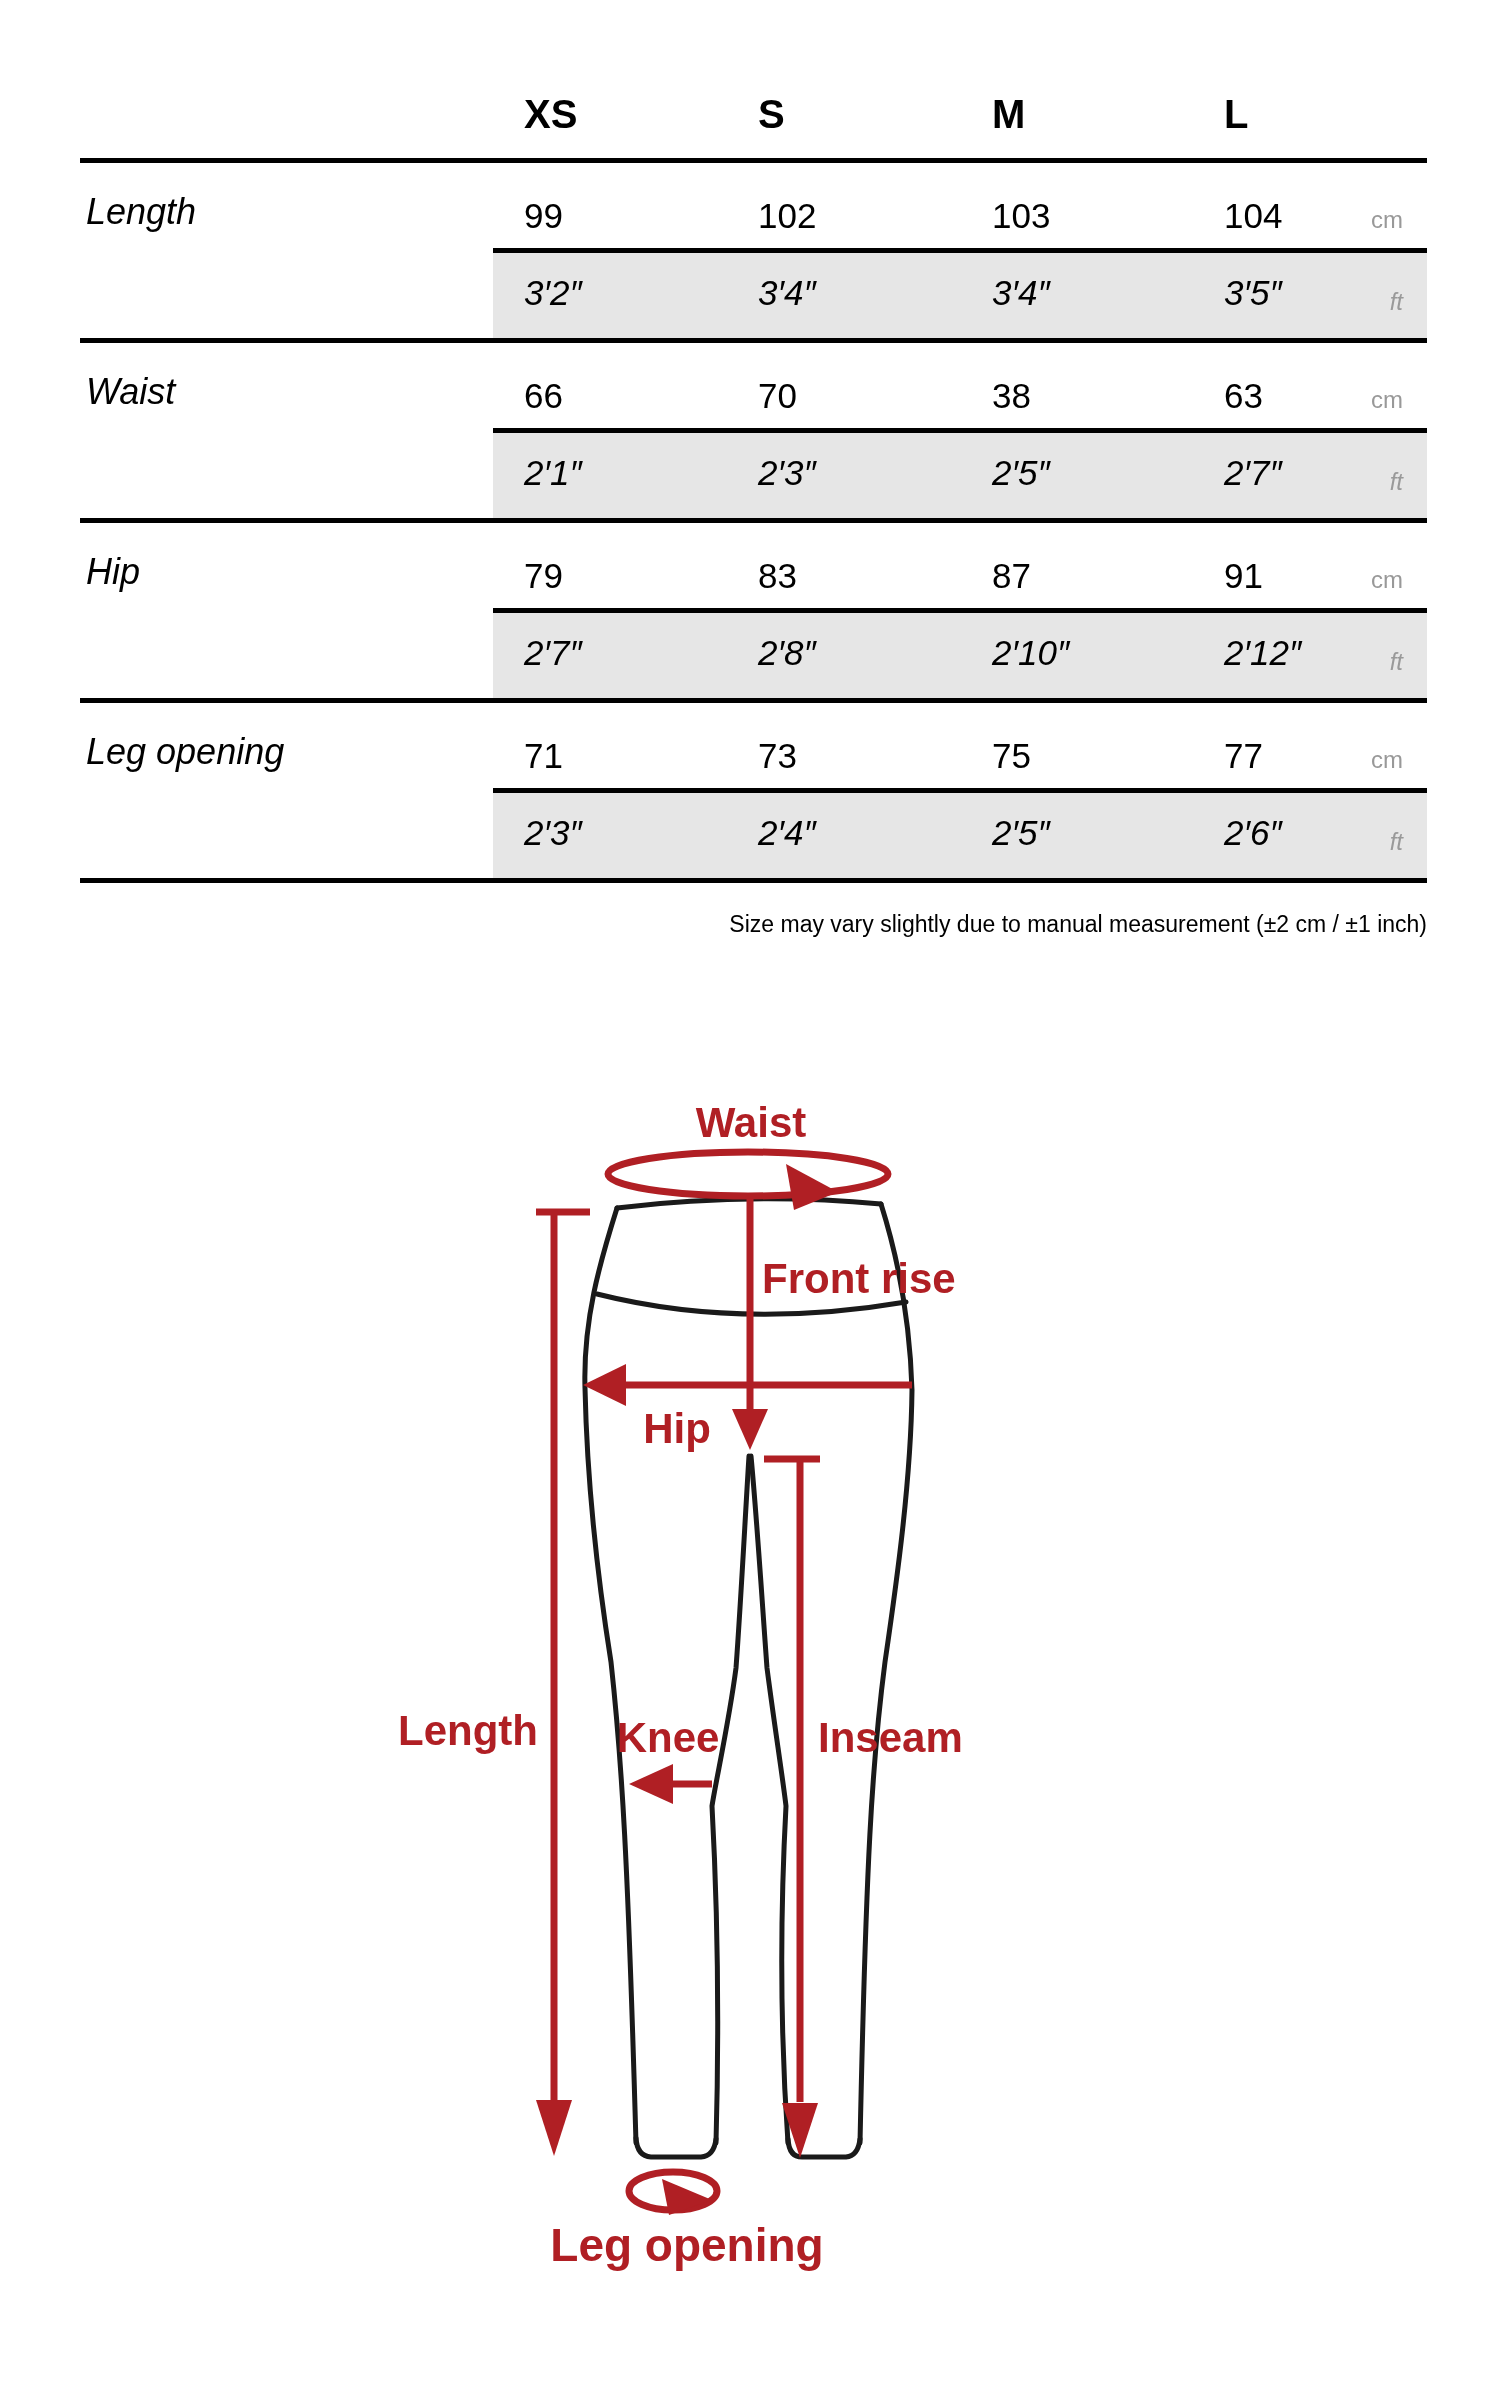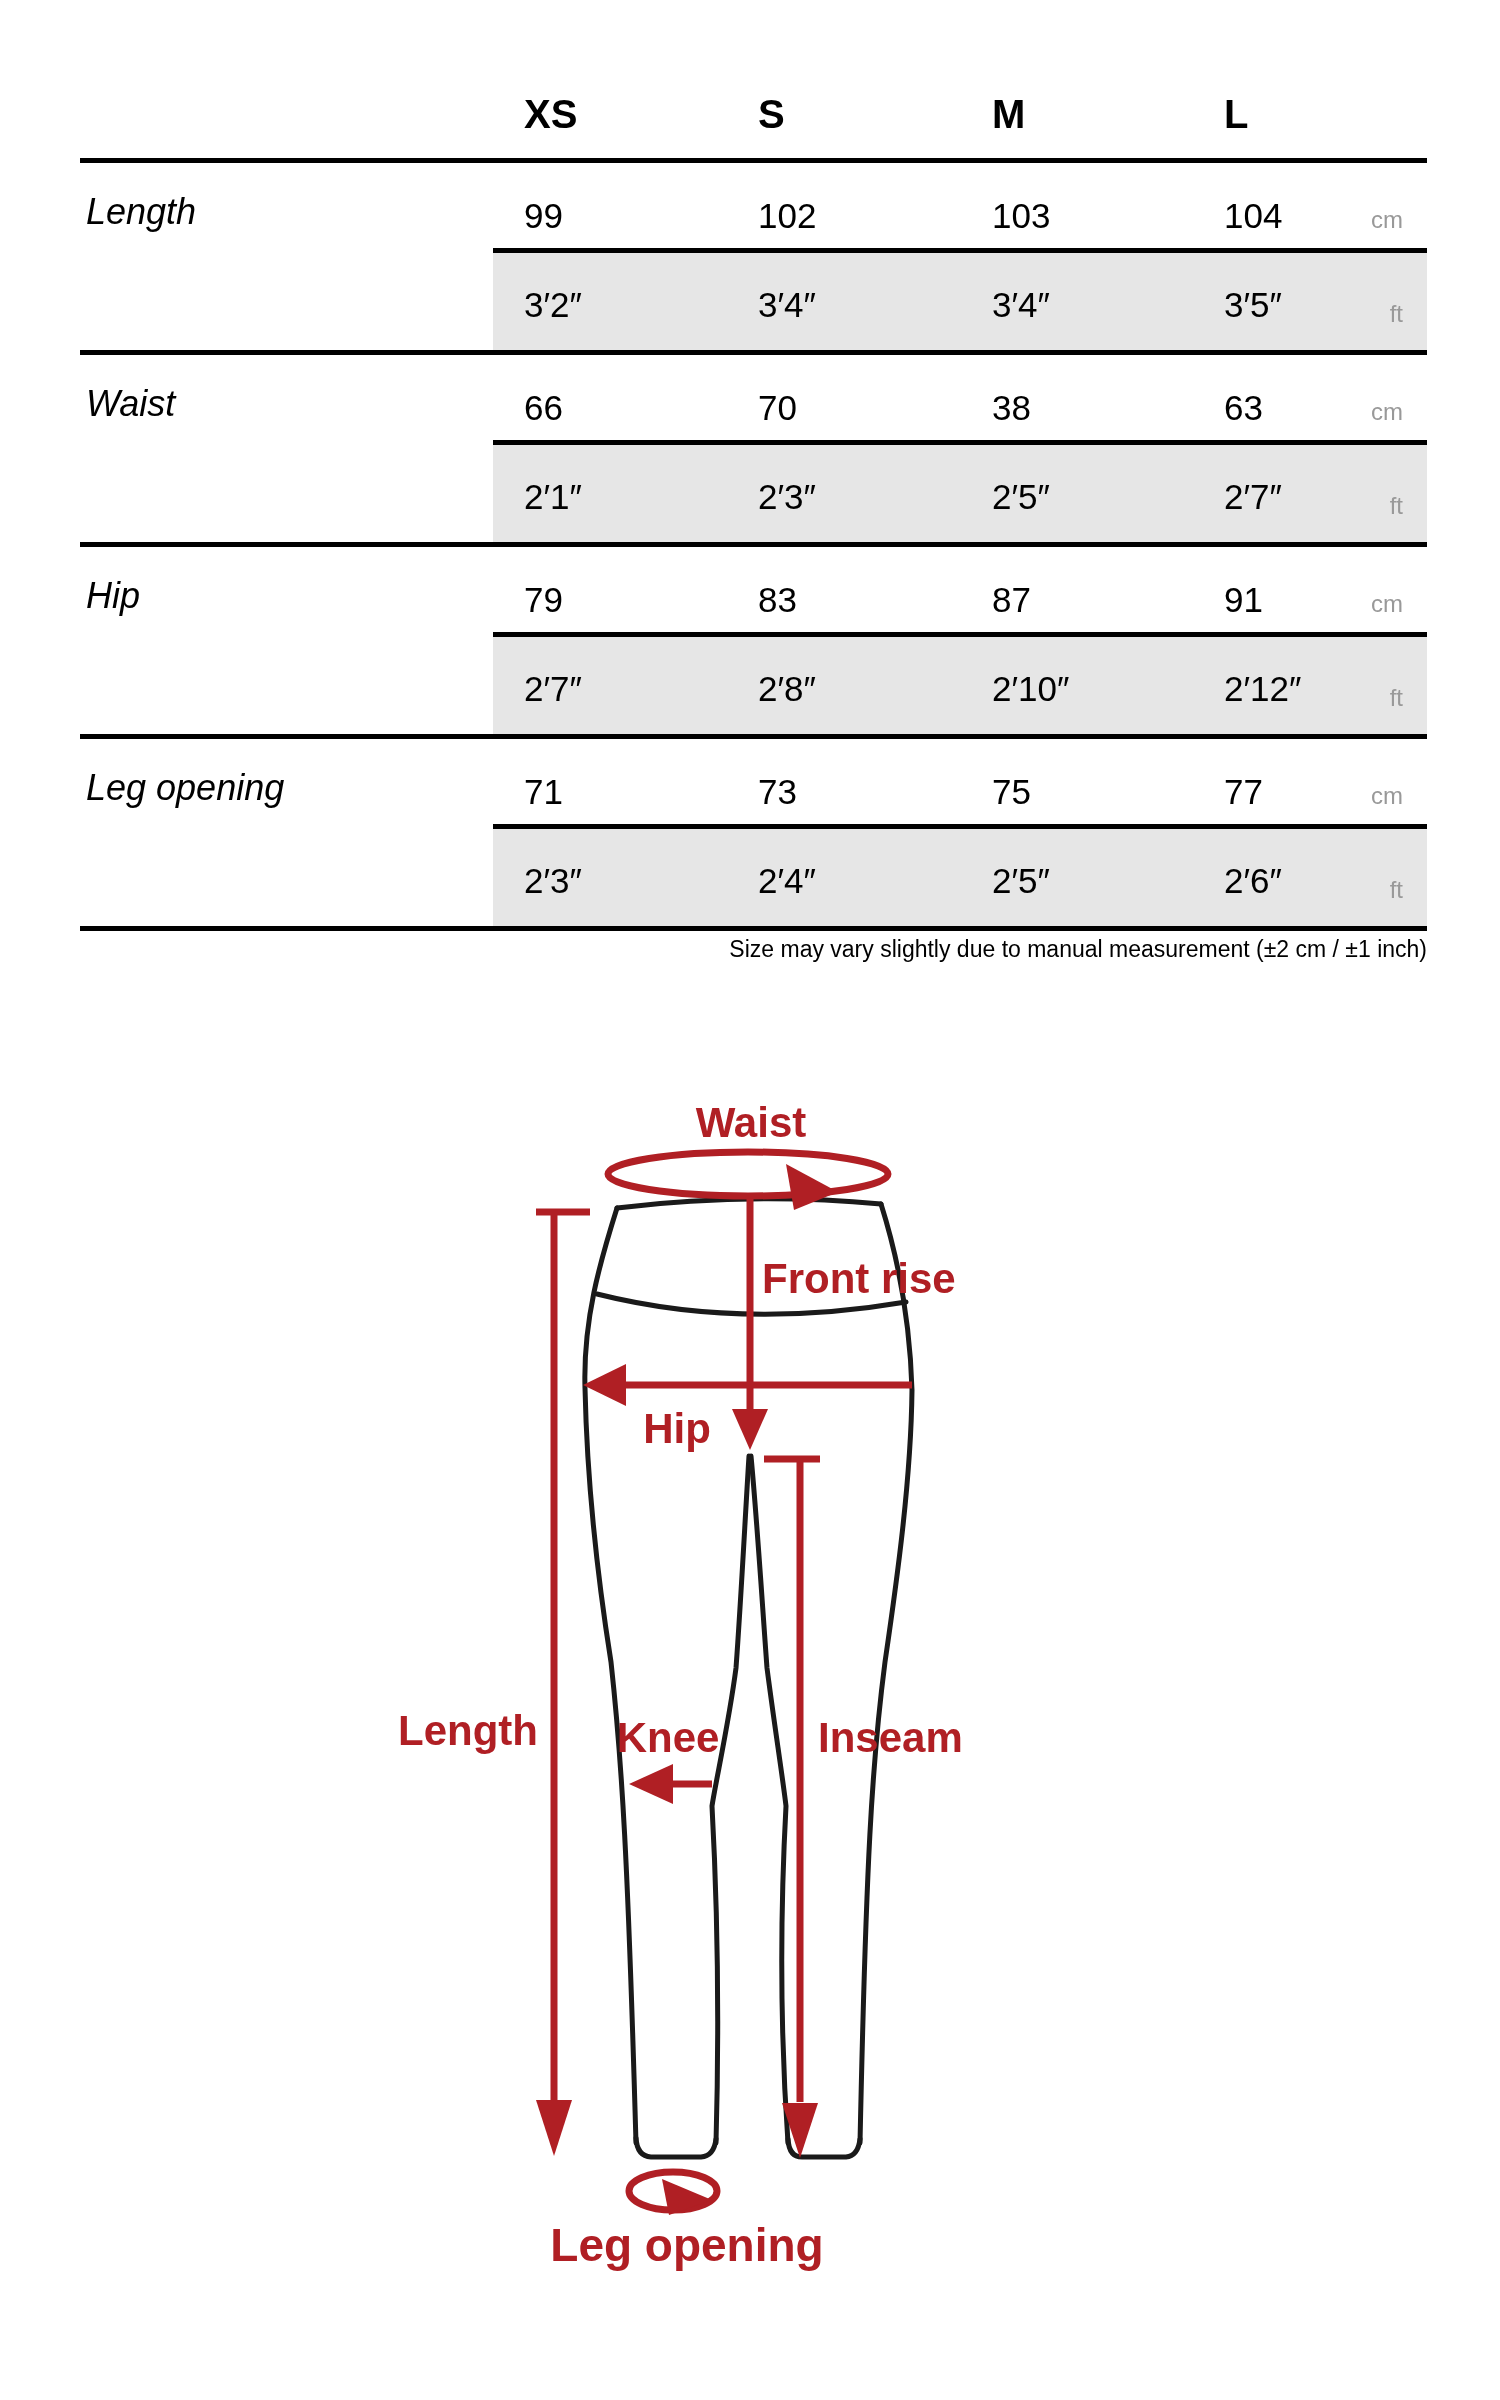--- a/index.html
+++ b/index.html
@@ -22,40 +22,40 @@
   .thead span{
     position:absolute;bottom:24px;
     font-size:40px;font-weight:bold;line-height:1;
   }
   .c0{left:444px;} .c1{left:678px;} .c2{left:912px;} .c3{left:1144px;}
 
   .blocks{border-bottom:5px solid #000;}
   .block{border-top:5px solid #000;}
   .row{position:relative;}
   .cm-row{height:85px;}
-  .ft-row{height:102px;}
+  .ft-row{height:90px;font-style:italic;}
   .graypane{
     position:absolute;left:413px;right:0;top:0;bottom:0;
     background:var(--band);border-top:5px solid #000;
   }
   .rlabel{
     position:absolute;left:6px;bottom:18px;
     font-size:36px;font-style:italic;line-height:1;
   }
   .val{position:absolute;bottom:15px;font-size:35px;line-height:1;}
   .ft-row .val{bottom:28px;}
   .unit{
     position:absolute;right:24px;font-size:24px;line-height:1;
     color:var(--unit);
   }
   .cm-row .unit{bottom:16px;}
   .ft-row .unit{bottom:24px;text-align:right;}
 
   .note{
-    width:100%;text-align:right;margin-top:4px;
+    width:100%;text-align:right;margin-top:27px;
     font-size:23px;line-height:1.3;color:#000;
   }
 
   
   .diagram{position:absolute;left:0;top:1040px;}
   .pants{fill:none;stroke:var(--outline);stroke-width:5;
          stroke-linecap:round;stroke-linejoin:round;}
   .rline{fill:none;stroke:var(--accent);stroke-width:7;stroke-linecap:butt;}
   .rfill{fill:var(--accent);stroke:none;}
   .rlabel-d{

